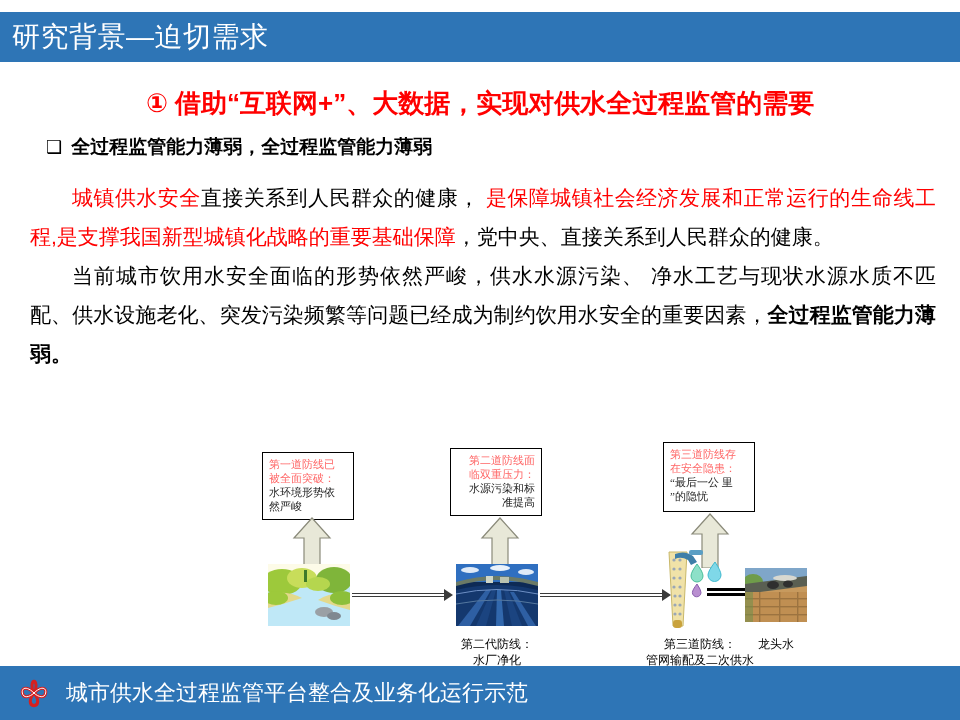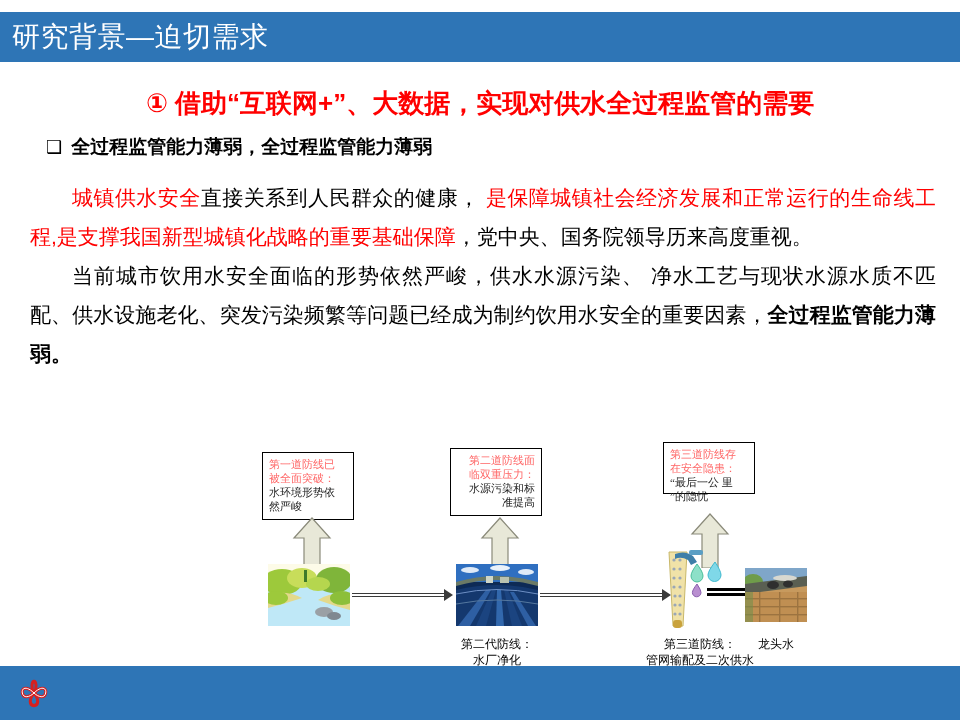--- a/index.html
+++ b/index.html
@@ -201,21 +201,21 @@
   <div id="header-title">研究背景—迫切需求</div>
 </div>
 
 <div id="section-heading">①  借助“互联网+”、大数据，实现对供水全过程监管的需要</div>
 
 <div id="sub-heading">
   <span class="bullet-box">❑</span><span>全过程监管能力薄弱，全过程监管能力薄弱</span>
 </div>
 
 <div id="body-text">
-  <p><span class="red">城镇供水安全</span><span class="blk">直接关系到人民群众的健康，</span><span class="red"> 是保障城镇社会经济发展和正常运行的生命线工程,是支撑我国新型城镇化战略的重要基础保障</span><span class="blk">，党中央、国务院领导历来高度重视。</span></p>
+  <p><span class="red">城镇供水安全</span><span class="blk">直接关系到人民群众的健康，</span><span class="red"> 是保障城镇社会经济发展和正常运行的生命线工程,是支撑我国新型城镇化战略的重要基础保障</span><span class="blk">，党中央、直接关系到人民群众的健康。</span></p>
   <p><span class="blk">当前城市饮用水安全面临的形势依然严峻，供水水源污染、 净水工艺与现状水源水质不匹配、供水设施老化、突发污染频繁等问题已经成为制约饮用水安全的重要因素，</span><span class="blk bold">全过程监管能力薄弱。</span></p>
 </div>
 
 <div id="diagram">
 
   <div class="callout" style="left:262px; top:12px; width:92px; height:68px;">
     <div class="hl">第一道防线已
 被全面突破：</div>
     <div class="nm">水环境形势依
 然严峻</div>
@@ -227,21 +227,21 @@
   <div class="callout" style="left:450px; top:8px; width:92px; height:68px;text-align:right;">
     <div class="hl">第二道防线面
 临双重压力：</div>
     <div class="nm">水源污染和标
 准提高</div>
   </div>
   <svg class="up-arrow" style="left:480px; top:76px;" viewBox="0 0 40 56">
     <polygon points="20,2 38,22 28,22 28,56 12,56 12,22 2,22" fill="#e8e8d8" stroke="#8a8a7a" stroke-width="1.2"></polygon>
   </svg>
 
-  <div class="callout" style="left:663px; top:2px; width:92px; height:52px;">
+  <div class="callout" style="left:663px; top:2px; width:92px; height:70px;">
     <div class="hl">第三道防线存
 在安全隐患：</div>
     <div class="nm">“最后一公
 里 ”的隐忧</div>
   </div>
   <svg class="up-arrow" style="left:690px; top:72px;" viewBox="0 0 40 56">
     <polygon points="20,2 38,22 28,22 28,56 12,56 12,22 2,22" fill="#e8e8d8" stroke="#8a8a7a" stroke-width="1.2"></polygon>
   </svg>
 
   <div class="photo" style="left:268px; top:124px; width:82px; height:62px;">
@@ -357,13 +357,14 @@
       <path d="M20 20 C 12 12, 6 14, 7 20 C 8 26, 15 25, 20 20 Z"></path>
       <path d="M20 20 C 28 12, 34 14, 33 20 C 32 26, 25 25, 20 20 Z"></path>
       <path d="M20 20 C 14 27, 15 34, 20 34 C 25 34, 26 27, 20 20 Z"></path>
       <path d="M20 20 C 16 14, 18 7, 20 7 C 22 7, 24 14, 20 20 Z"></path>
     </g>
     <g fill="none" stroke="#ffffff" stroke-width="1.1">
       <path d="M20 20 C 12 12, 6 14, 7 20 C 8 26, 15 25, 20 20 Z"></path>
       <path d="M20 20 C 28 12, 34 14, 33 20 C 32 26, 25 25, 20 20 Z"></path>
     </g>
   </svg>
+  <div id="footer-title">城市供水全过程监管平台整合及业务化运行示范</div>
 </div>
 
 </body></html>

